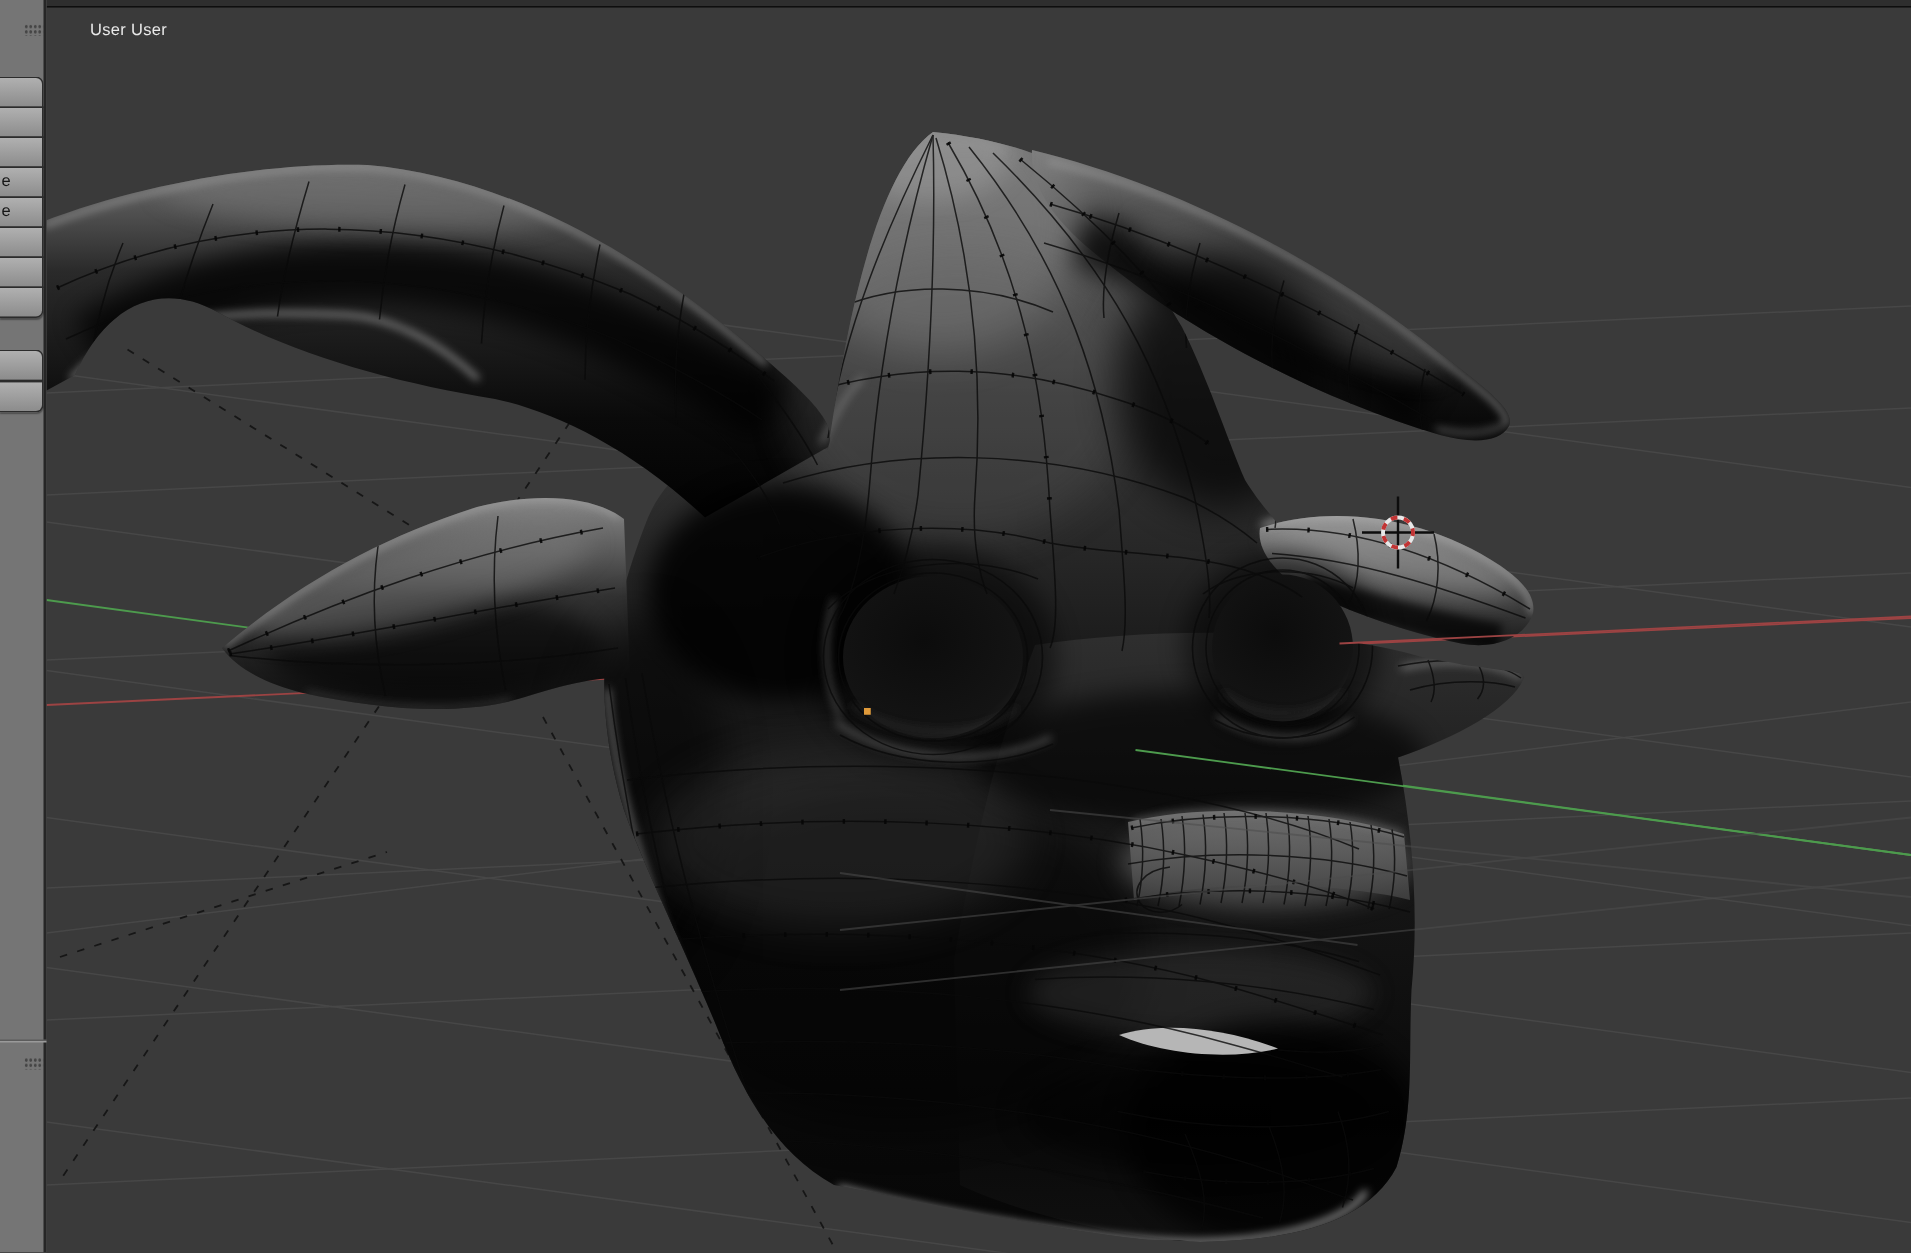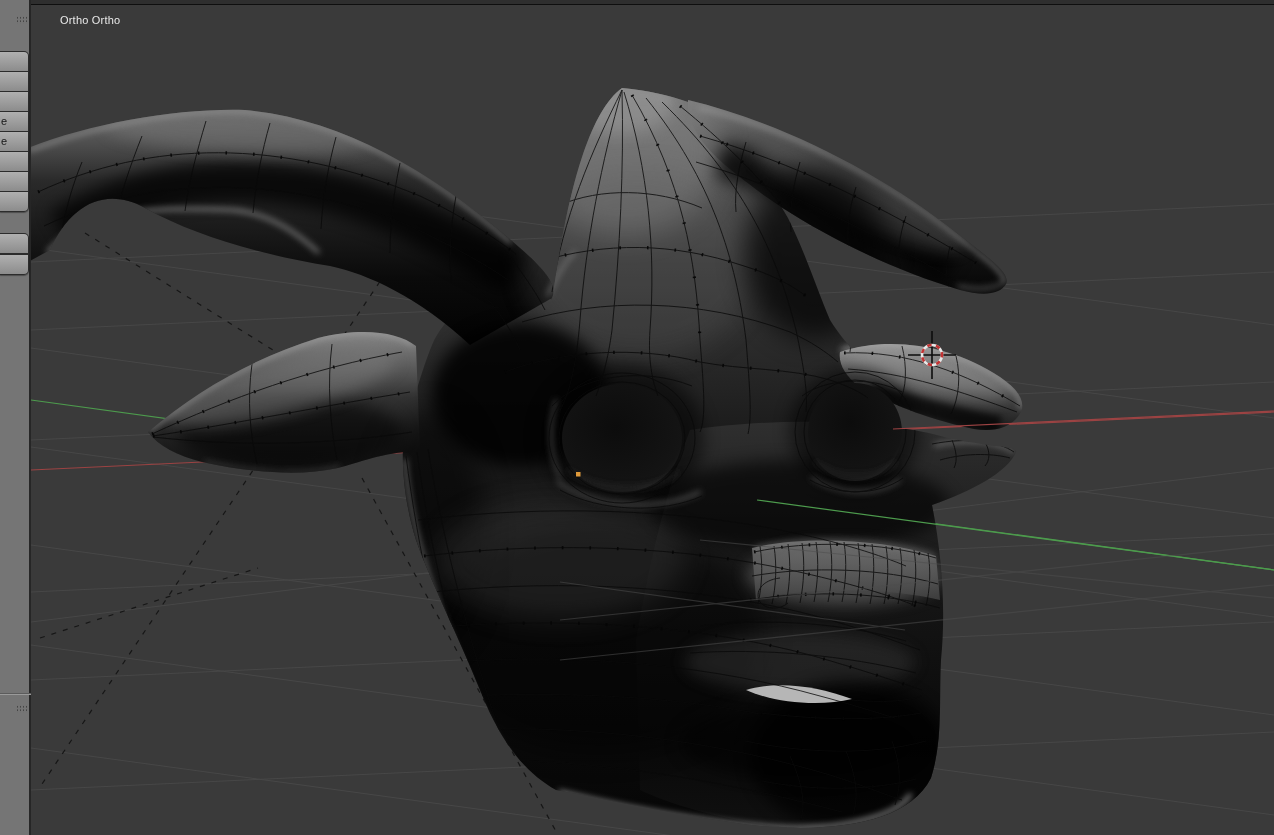--- a/index.html
+++ b/index.html
@@ -326,21 +326,21 @@
     <rect x="-2" y="-2" width="4.5" height="4.5" fill="#e09a3a"></rect>
   </g>
 
   <g transform="translate(932,355)">
     <path d="M 0,-24 L 0,24 M -24,0 L 24,0" stroke="#0d0d0d" stroke-width="1.6" fill="none"></path>
     <circle r="10" fill="none" stroke-width="2.6" stroke="#e8e8e8"></circle>
     <circle r="10" fill="none" stroke-width="2.6" stroke-dasharray="4.4 4.4" stroke-dashoffset="2" stroke="#c23434"></circle>
   </g>
 </svg>
 
-<span class="vp-label">Ortho Ortho</span>
+<span class="vp-label">User User</span>
 </div>
 
 <div class="top-strip"></div>
 
 <div class="toolshelf">
   <div class="grip top"></div>
 
   <div class="tbtn rt" style="top:51px"></div>
   <div class="tbtn" style="top:71px"></div>
   <div class="tbtn" style="top:91px"></div>

